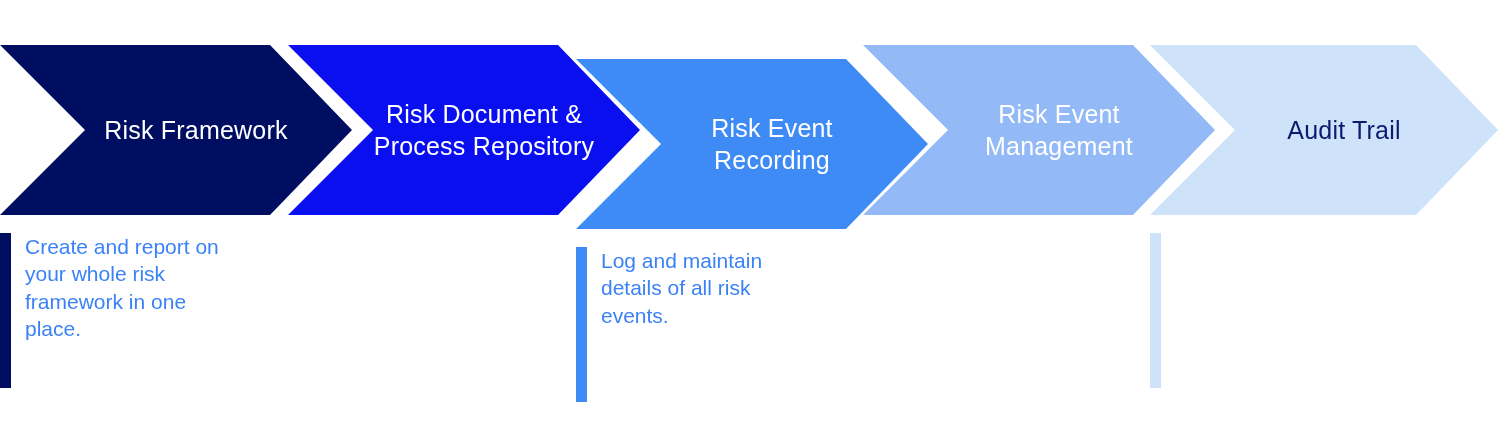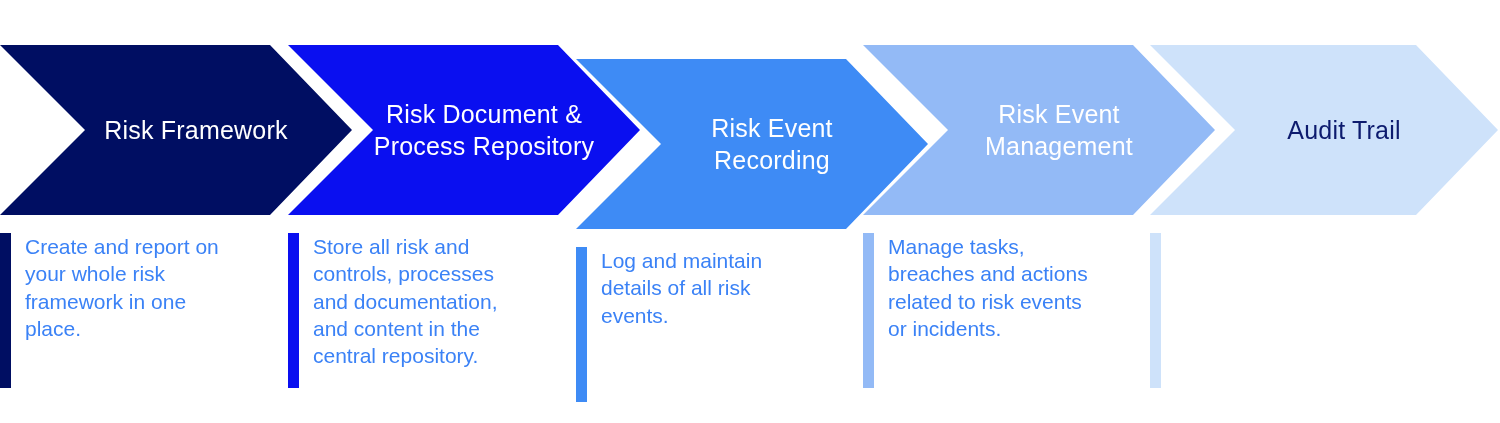--- a/index.html
+++ b/index.html
@@ -87,29 +87,21 @@
 Management</span>
   </div>
   <div class="chevron pos-4" style="--step-color: #cee2fa; --label-color: #0d1b6e;">
     <span class="chevron-label">Audit Trail</span>
   </div>
 
   <div class="desc-col pos-0" style="--step-color: #000e62; --label-color: #ffffff;">
     <div class="desc-bar"></div>
     <div class="desc-text">Create and report on your whole risk framework in one place.</div>
   </div>
-  <div class="desc-col pos-1" style="--step-color: #0a0ff0; --label-color: #ffffff;">
-    <div class="desc-bar"></div>
-    <div class="desc-text">Store all risk and controls, processes and documentation, and content in the central repository.</div>
-  </div>
   <div class="desc-col pos-2" style="--step-color: #3e8bf5; --label-color: #ffffff;">
     <div class="desc-bar"></div>
     <div class="desc-text">Log and maintain details of all risk events.</div>
-  </div>
-  <div class="desc-col pos-3" style="--step-color: #93baf6; --label-color: #ffffff;">
-    <div class="desc-bar"></div>
-    <div class="desc-text">Manage tasks, breaches and actions related to risk events or incidents.</div>
   </div>
   <div class="desc-col pos-4" style="--step-color: #cee2fa; --label-color: #0d1b6e;">
     <div class="desc-bar"></div>
   </div>
 
 </div>
 
 </body></html>

